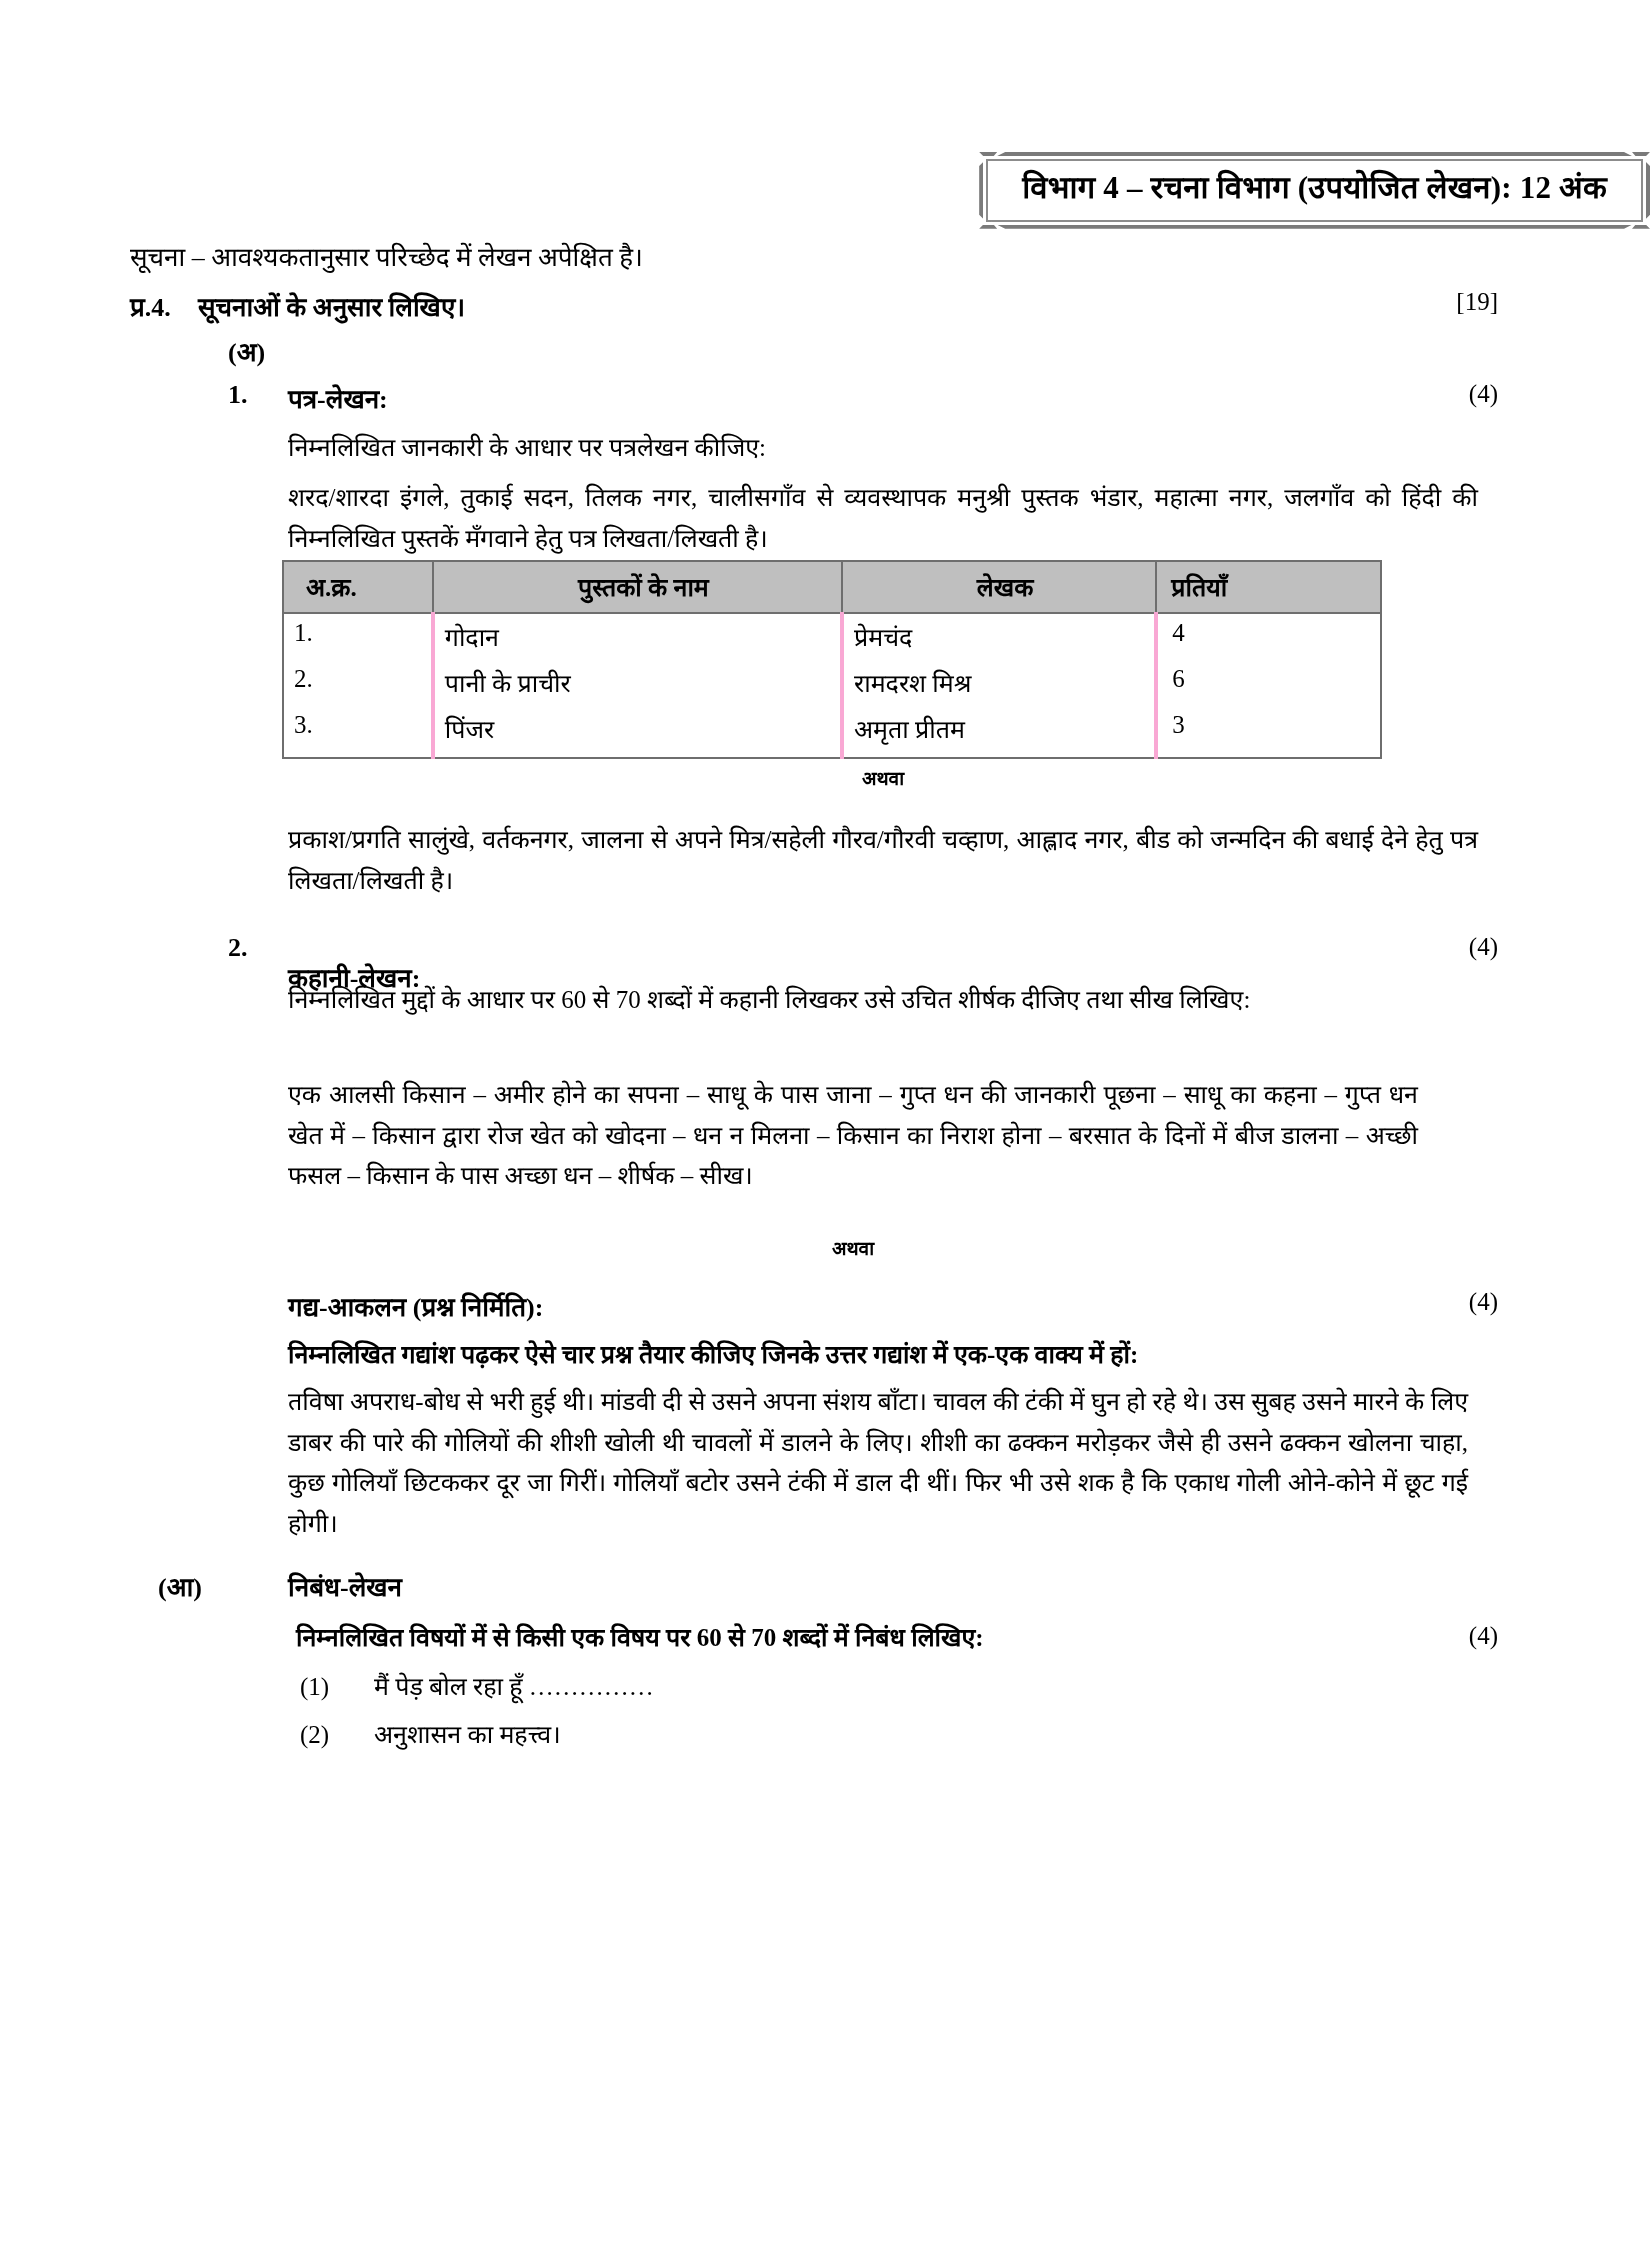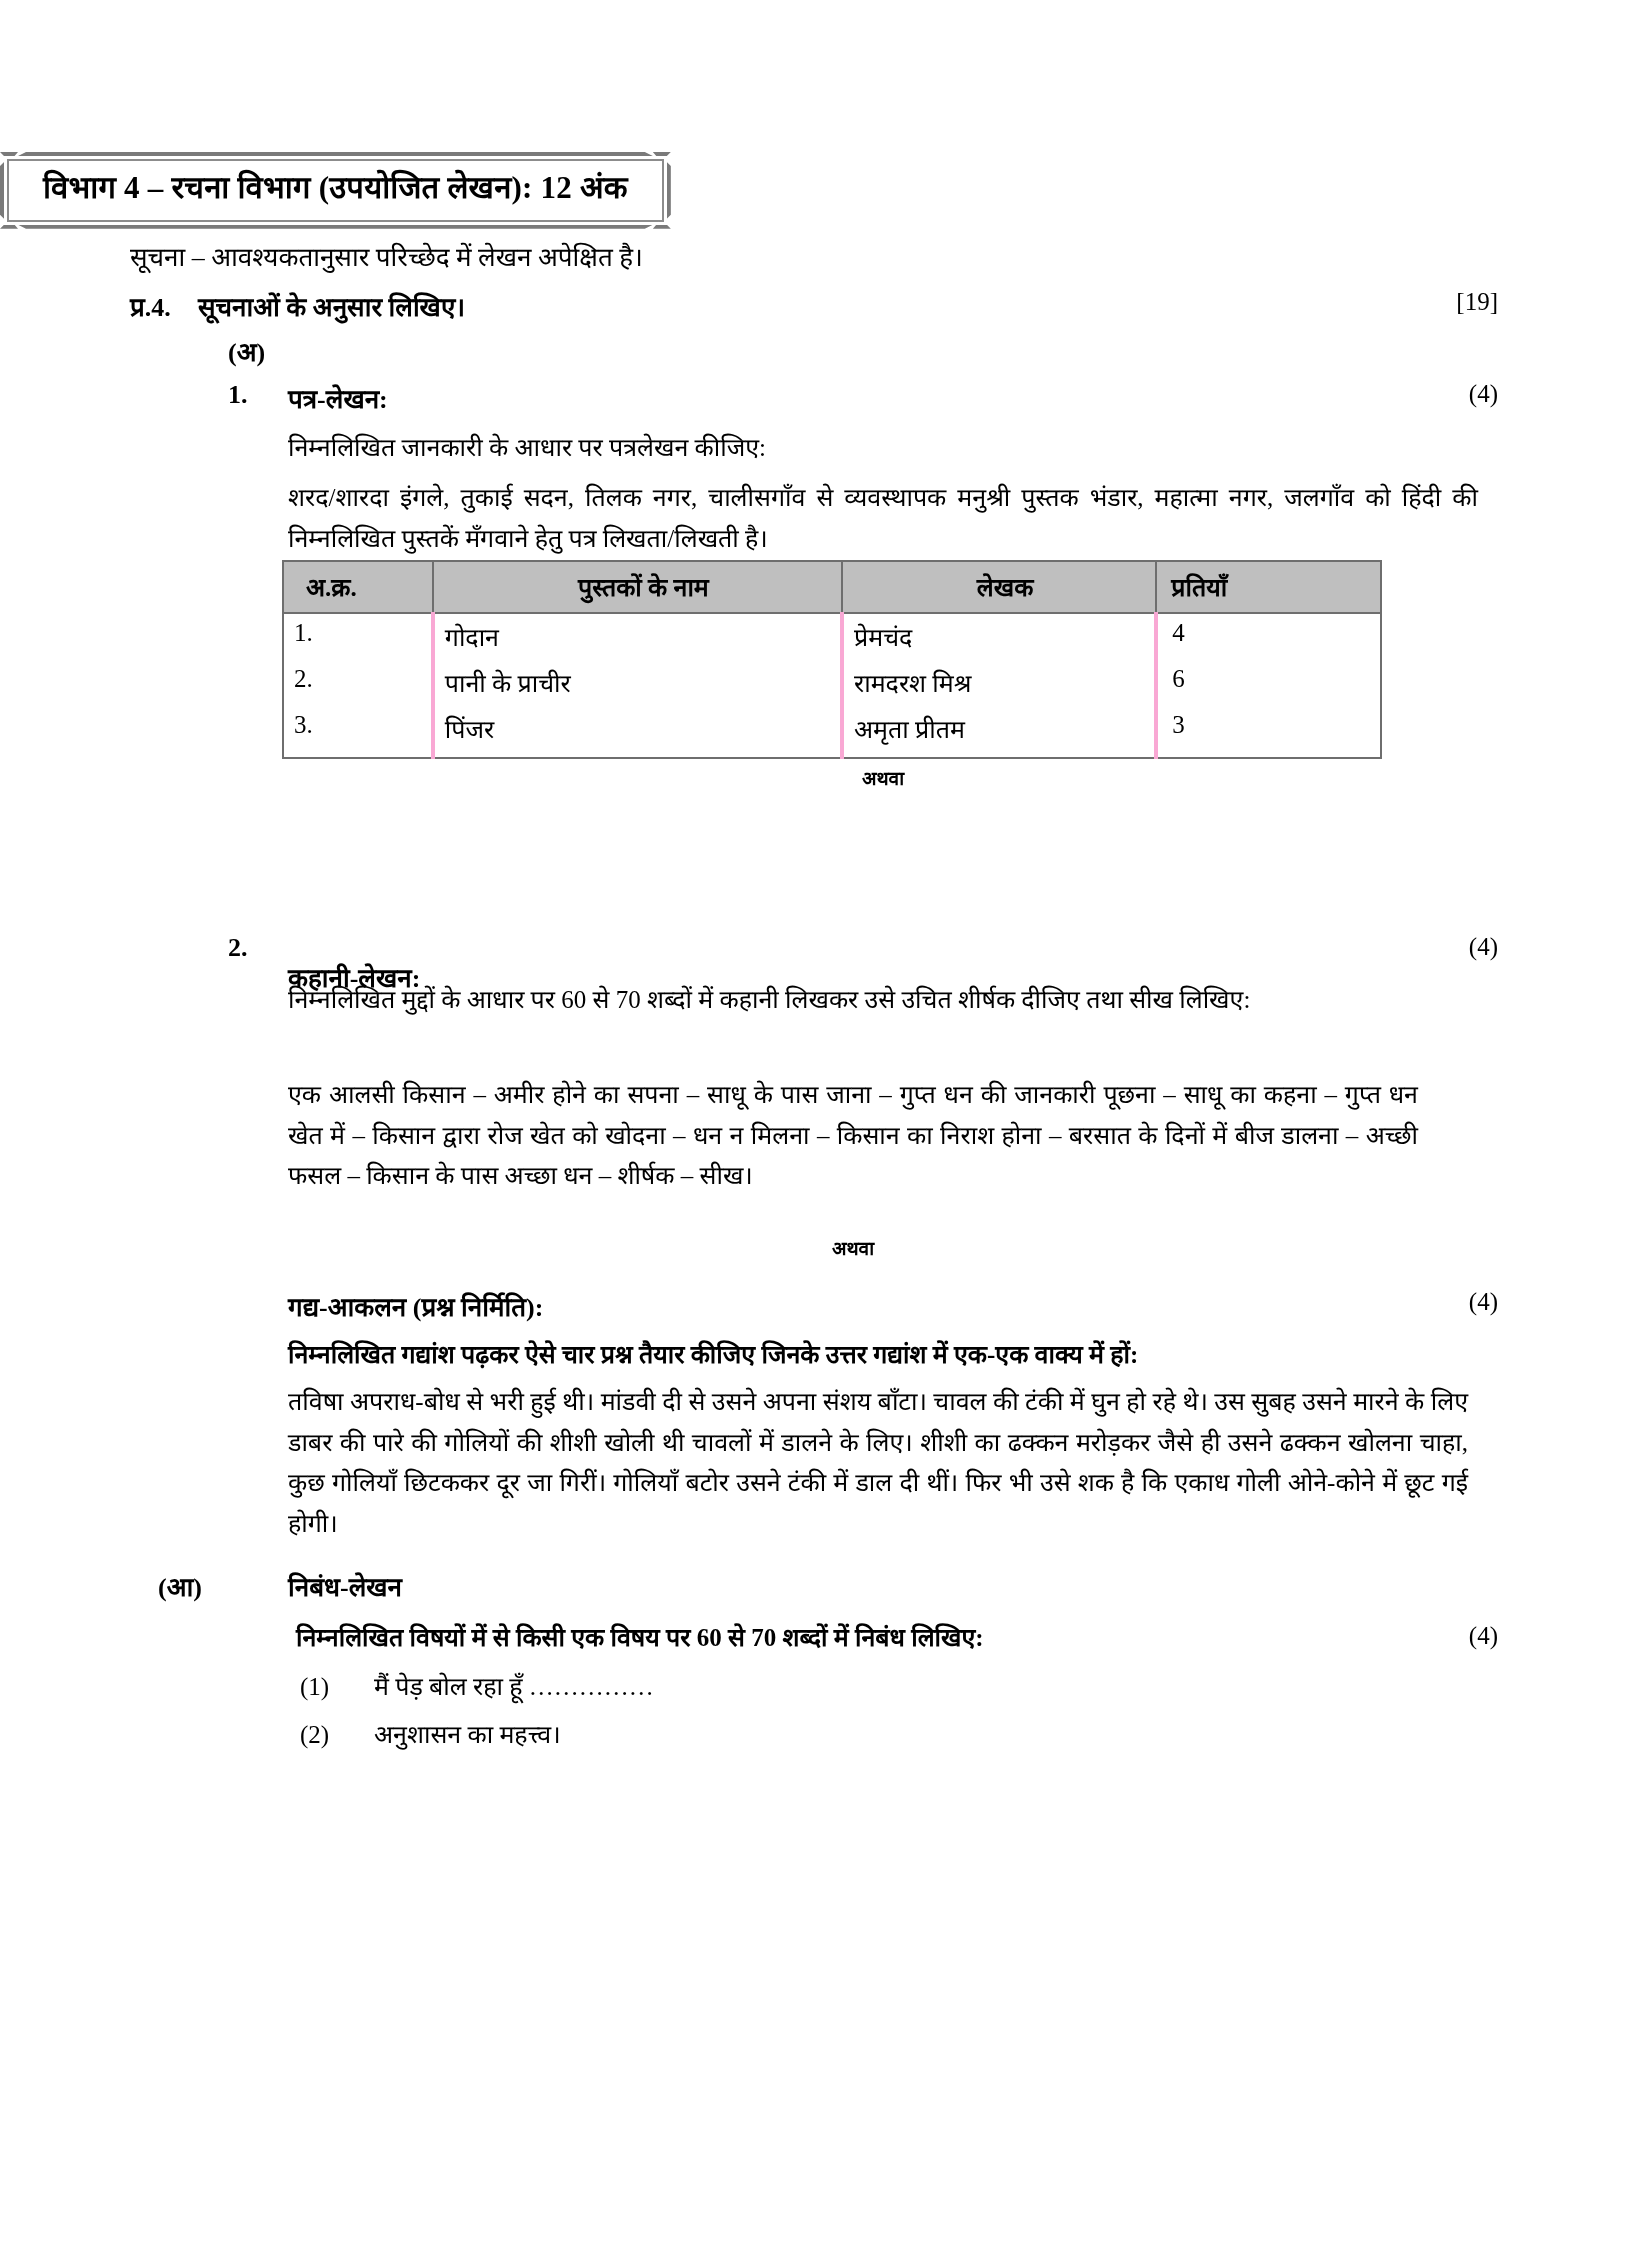--- a/index.html
+++ b/index.html
@@ -20,21 +20,21 @@
     position: relative;
     width: 1650px;
     height: 2250px;
     padding: 0;
     box-sizing: border-box;
   }
 
   
   .banner-wrap {
     display: flex;
-    justify-content: flex-start;
+    justify-content: flex-end;
     padding-top: 152px;
   }
   .banner-outer {
     position: relative;
     border: 4px solid #7a7a7a;
     padding: 3px;
     background: #ffffff;
     
     clip-path: polygon(
       0px 14px, 7px 7px, 0px 0px, 18px 0px, 12px 7px, 26px 0px,
@@ -235,20 +235,21 @@
         <td>3.</td>
         <td>पिंजर</td>
         <td class="cell-bold">अमृता प्रीतम</td>
         <td>3</td>
       </tr>
     </tbody>
   </table>
 
   <div class="center-or" style="left:288px; top:765px; width:1190px;">अथवा</div>
 
+  <div class="para" style="left:288px; top:820px; width:1190px;">प्रकाश/प्रगति सालुंखे, वर्तकनगर, जालना से अपने मित्र/सहेली गौरव/गौरवी चव्हाण, आह्लाद नगर, बीड को जन्मदिन की बधाई देने हेतु पत्र लिखता/लिखती है।</div>
 
   <div class="item-num" style="left:228px; top:933px;">2.</div>
   <div class="item-head" style="left:288px; top:933px;margin-top:26px;">कहानी-लेखन:</div>
   <div class="marks" style="top:933px;">(4)</div>
 
   <div class="para" style="left:288px; top:980px; width:1130px;">निम्नलिखित मुद्दों के आधार पर 60 से 70 शब्दों में कहानी लिखकर उसे उचित शीर्षक दीजिए तथा सीख लिखिए:</div>
 
   <div class="para" style="left:288px; top:1075px; width:1130px; text-align:justify;">एक आलसी किसान – अमीर होने का सपना – साधू के पास जाना – गुप्त धन की जानकारी पूछना – साधू का कहना – गुप्त धन खेत में – किसान द्वारा रोज खेत को खोदना – धन न मिलना – किसान का निराश होना – बरसात के दिनों में बीज डालना – अच्छी फसल – किसान के पास अच्छा धन – शीर्षक – सीख।</div>
 
   <div class="center-or" style="left:288px; top:1235px; width:1130px;">अथवा</div>

